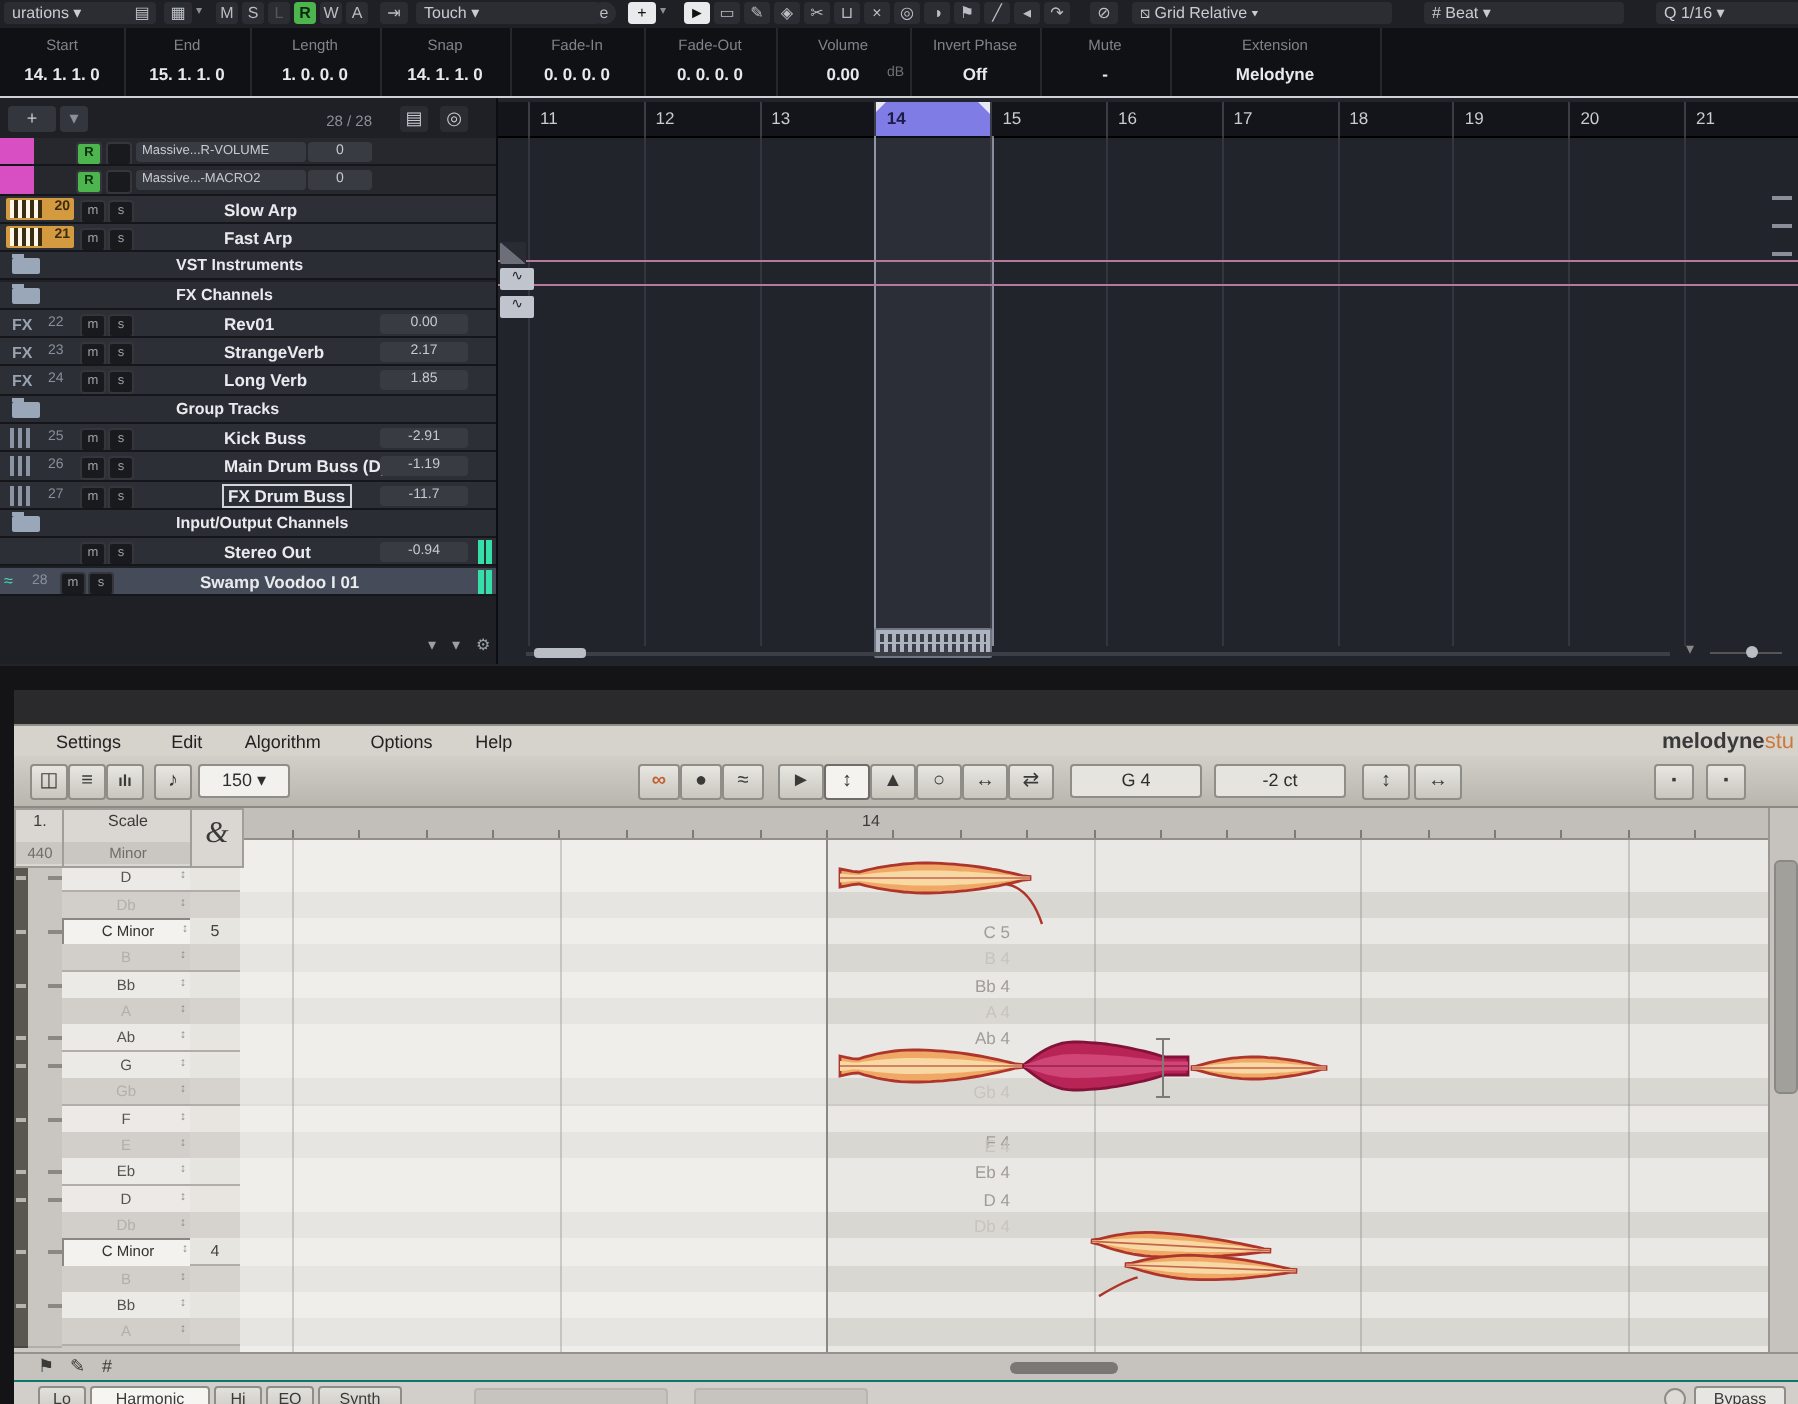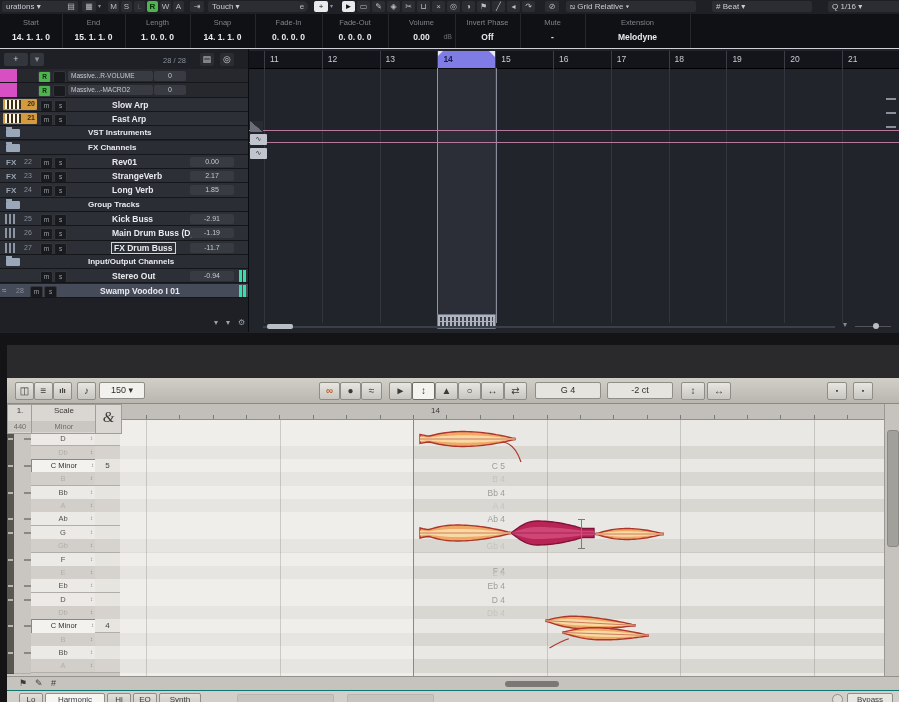--- a/index.html
+++ b/index.html
@@ -394,20 +394,30 @@
           <div style="left: 624px; top: 255px; width: 6px; height: 6px; position: absolute; background: rgb(185, 189, 196); border-radius: 50%;"></div>
           <div style="left: 637px; top: 30px; width: 10px; height: 2px; position: absolute; background: rgb(138, 143, 153);"></div>
           <div style="left: 637px; top: 44px; width: 10px; height: 2px; position: absolute; background: rgb(138, 143, 153);"></div>
           <div style="left: 637px; top: 58px; width: 10px; height: 2px; position: absolute; background: rgb(138, 143, 153);"></div>
         </div>
     </div>
   </div>
 
   <div id="melodyne" class="abs">
     <div id="mel-win">
+      <div id="mel-menubar">
+        <div id="mel-menu">
+            <div class="menu-item" style="left: 18px;">Settings</div>
+            <div class="menu-item" style="left: 75.6px;">Edit</div>
+            <div class="menu-item" style="left: 112.4px;">Algorithm</div>
+            <div class="menu-item" style="left: 175.2px;">Options</div>
+            <div class="menu-item" style="left: 227.6px;">Help</div>
+          </div>
+        <div id="mel-logo"><b>melodyne</b><span>stu</span></div>
+      </div>
       <div id="mel-toolbar">
           <div class="mtb-btn" style="left: 8px; width: 17px;">◫</div>
           <div class="mtb-btn" style="left: 27px; width: 17px;">≡</div>
           <div class="mtb-btn" style="left: 46px; width: 17px; font-size: 8px; font-weight: bold;">ılı</div>
           <div class="mtb-btn" style="left: 70px; width: 17px;">♪</div>
           <div class="mtb-field" style="left: 92px; width: 44px; background: rgb(242, 241, 238);">150      ▾</div>
           <div class="mtb-btn accent" style="left: 312px; width: 19px;">∞</div>
           <div class="mtb-btn" style="left: 333px; width: 19px;">●</div>
           <div class="mtb-btn" style="left: 354px; width: 19px;">≈</div>
           <div class="mtb-btn" style="left: 382px; width: 21px;">►</div>

